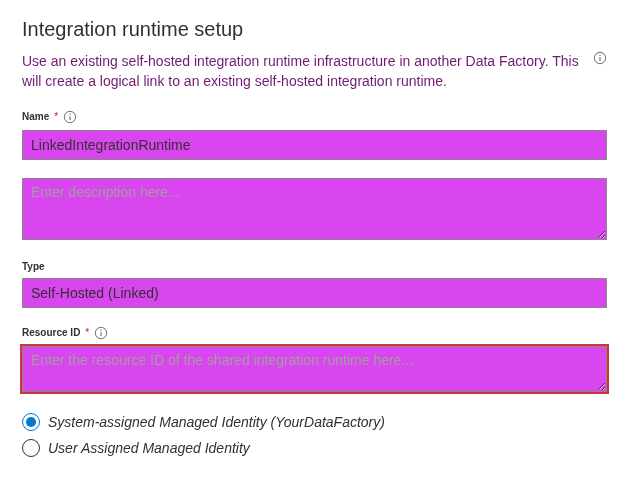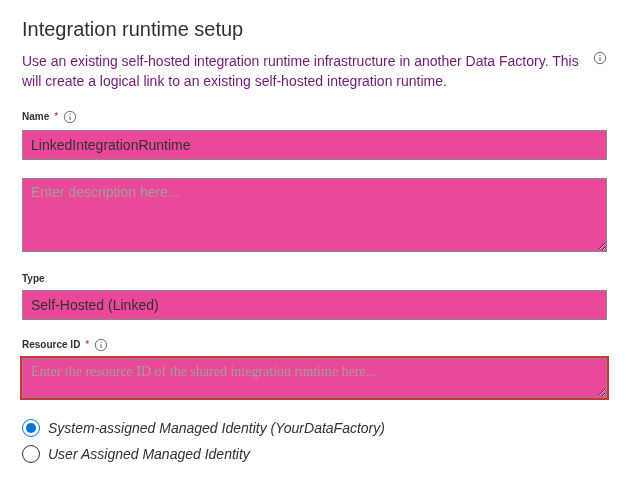--- a/index.html
+++ b/index.html
@@ -49,28 +49,28 @@
       color: #605e5c;
     }
     .info-icon svg { width: 14px; height: 14px; }
     input[type="text"], textarea {
       width: 100%;
       border: 1px solid #8a8886;
       padding: 5px 8px;
       font-size: 14px;
       font-family: inherit;
       color: #323130;
-      background: #ec4899;
+      background: #d946ef;
       outline: none;
     }
     textarea { resize: vertical; }
     .hl-red { outline: 2px solid #d13438; outline-offset: 0; }
     .text-field { height: 30px; }
-    .desc-field { height: 74px; }
-    .res-field { height: 40px; font-family: Liberation Serif, serif; }
+    .desc-field { height: 62px; }
+    .res-field { height: 46px; }
     .type-field {
       height: 30px;
       background: #f3f2f1;
       color: #a19f9d;
       border: 1px solid #c8c6c4;
     }
     ::placeholder { color: #a19f9d; }
     .radio-row {
       display: flex;
       align-items: center;

